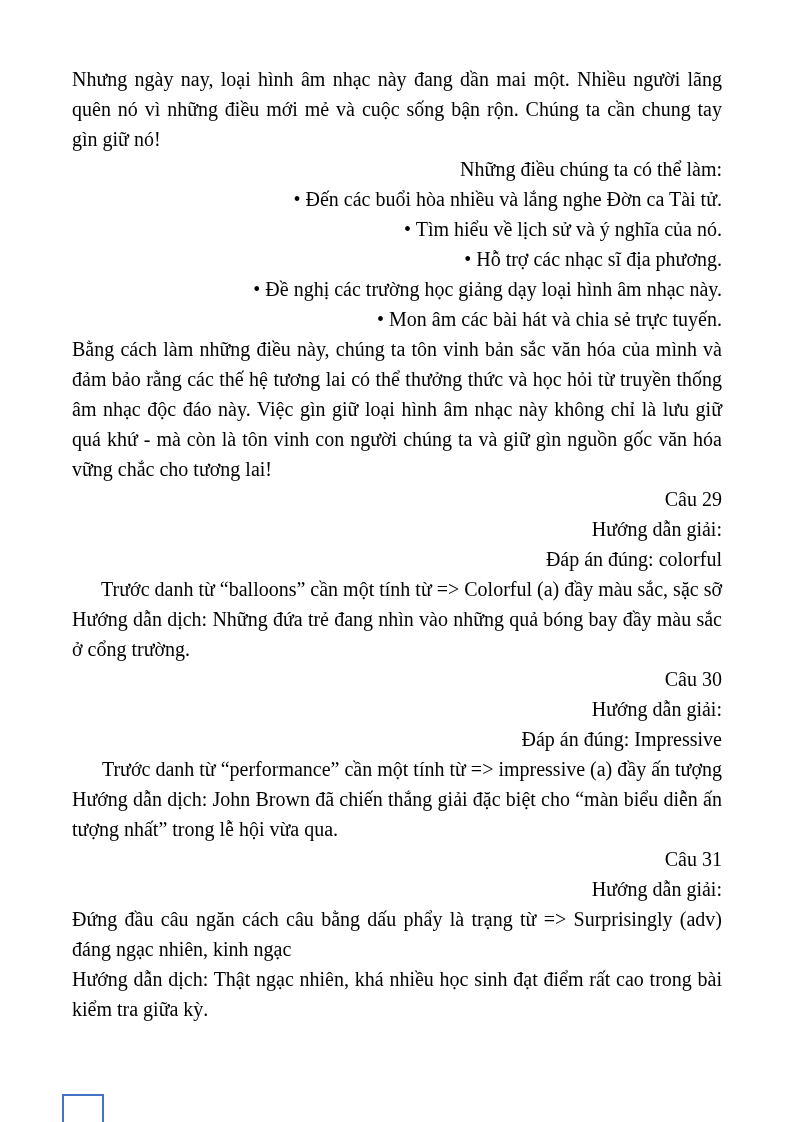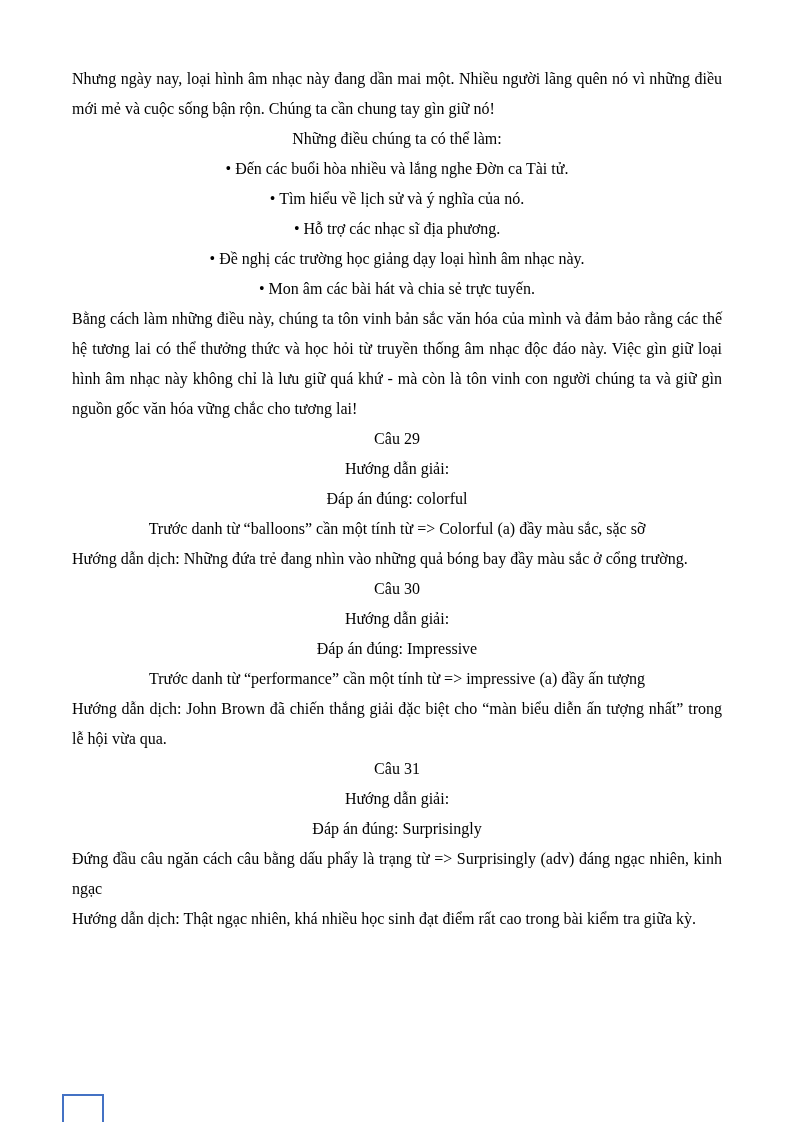--- a/index.html
+++ b/index.html
@@ -8,26 +8,26 @@
     background: #ffffff;
     position: relative;
     overflow: hidden;
     font-family: "Liberation Serif", "DejaVu Serif", serif;
     color: #000000;
   }
   .doc-body {
     position: absolute;
     left: 72px; top: 64px;
     width: 650px;
-    font-size: 16px;
+    font-size: 20px;
     line-height: 30px;
   }
   .doc-body p { margin: 0; }
   .align-justify { text-align: justify; }
-  .align-left { text-align: center; }
+  .align-left { text-align: right; }
   .b { font-weight: normal; }
   .clipped-box {
     position: absolute;
     left: 62px; top: 1094px;
     width: 38px; height: 34px;
     border-style: solid;
     border-width: 2px;
     background: transparent;
   }
 </style>
@@ -49,18 +49,17 @@
       <p class="align-left"><span class="b">Đáp án đúng: </span><span>colorful</span></p>
       <p class="align-left"><span>Trước danh từ “balloons” cần một tính từ =&gt; Colorful (a) đầy màu sắc, sặc sỡ</span></p>
       <p class="align-justify"><span class="b">Hướng dẫn dịch: </span><span>Những đứa trẻ đang nhìn vào những quả bóng bay đầy màu sắc ở cổng trường.</span></p>
       <p class="align-left"><span class="b">Câu 30</span></p>
       <p class="align-left"><span class="b">Hướng dẫn giải:</span></p>
       <p class="align-left"><span class="b">Đáp án đúng: </span><span>Impressive</span></p>
       <p class="align-left"><span>Trước danh từ “performance” cần một tính từ =&gt;  impressive (a) đầy ấn tượng</span></p>
       <p class="align-justify"><span class="b">Hướng dẫn dịch: </span><span>John Brown đã chiến thắng giải đặc biệt cho “màn biểu diễn ấn tượng nhất” trong lễ hội vừa qua.</span></p>
       <p class="align-left"><span class="b">Câu 31</span></p>
       <p class="align-left"><span class="b">Hướng dẫn giải:</span></p>
-      <p class="align-left"><span class="b">Đáp án đúng: </span><span>Surprisingly</span></p>
       <p class="align-justify"><span>Đứng đầu câu ngăn cách câu bằng dấu phẩy là trạng từ =&gt; Surprisingly (adv) đáng ngạc nhiên, kinh ngạc</span></p>
       <p class="align-justify"><span class="b">Hướng dẫn dịch: </span><span>Thật ngạc nhiên, khá nhiều học sinh đạt điểm rất cao trong bài kiểm tra giữa kỳ.</span></p>
     </div>
   <div class="clipped-box" style="border-color: rgb(68, 114, 196);"></div>
 </div>
 
 </body></html>

